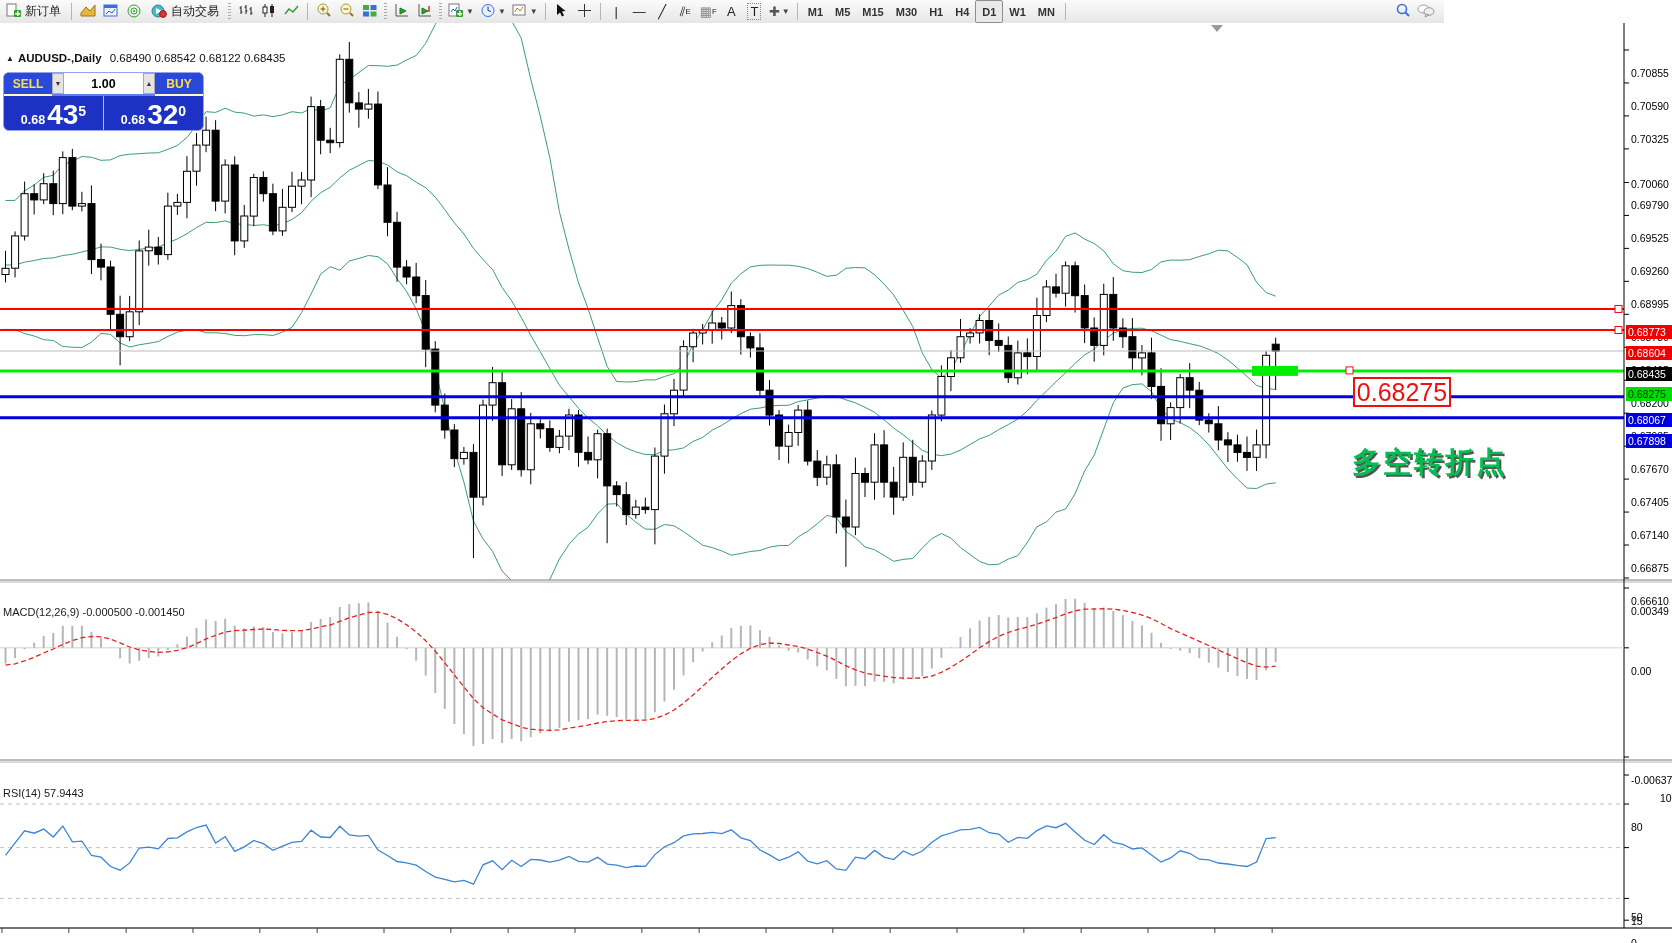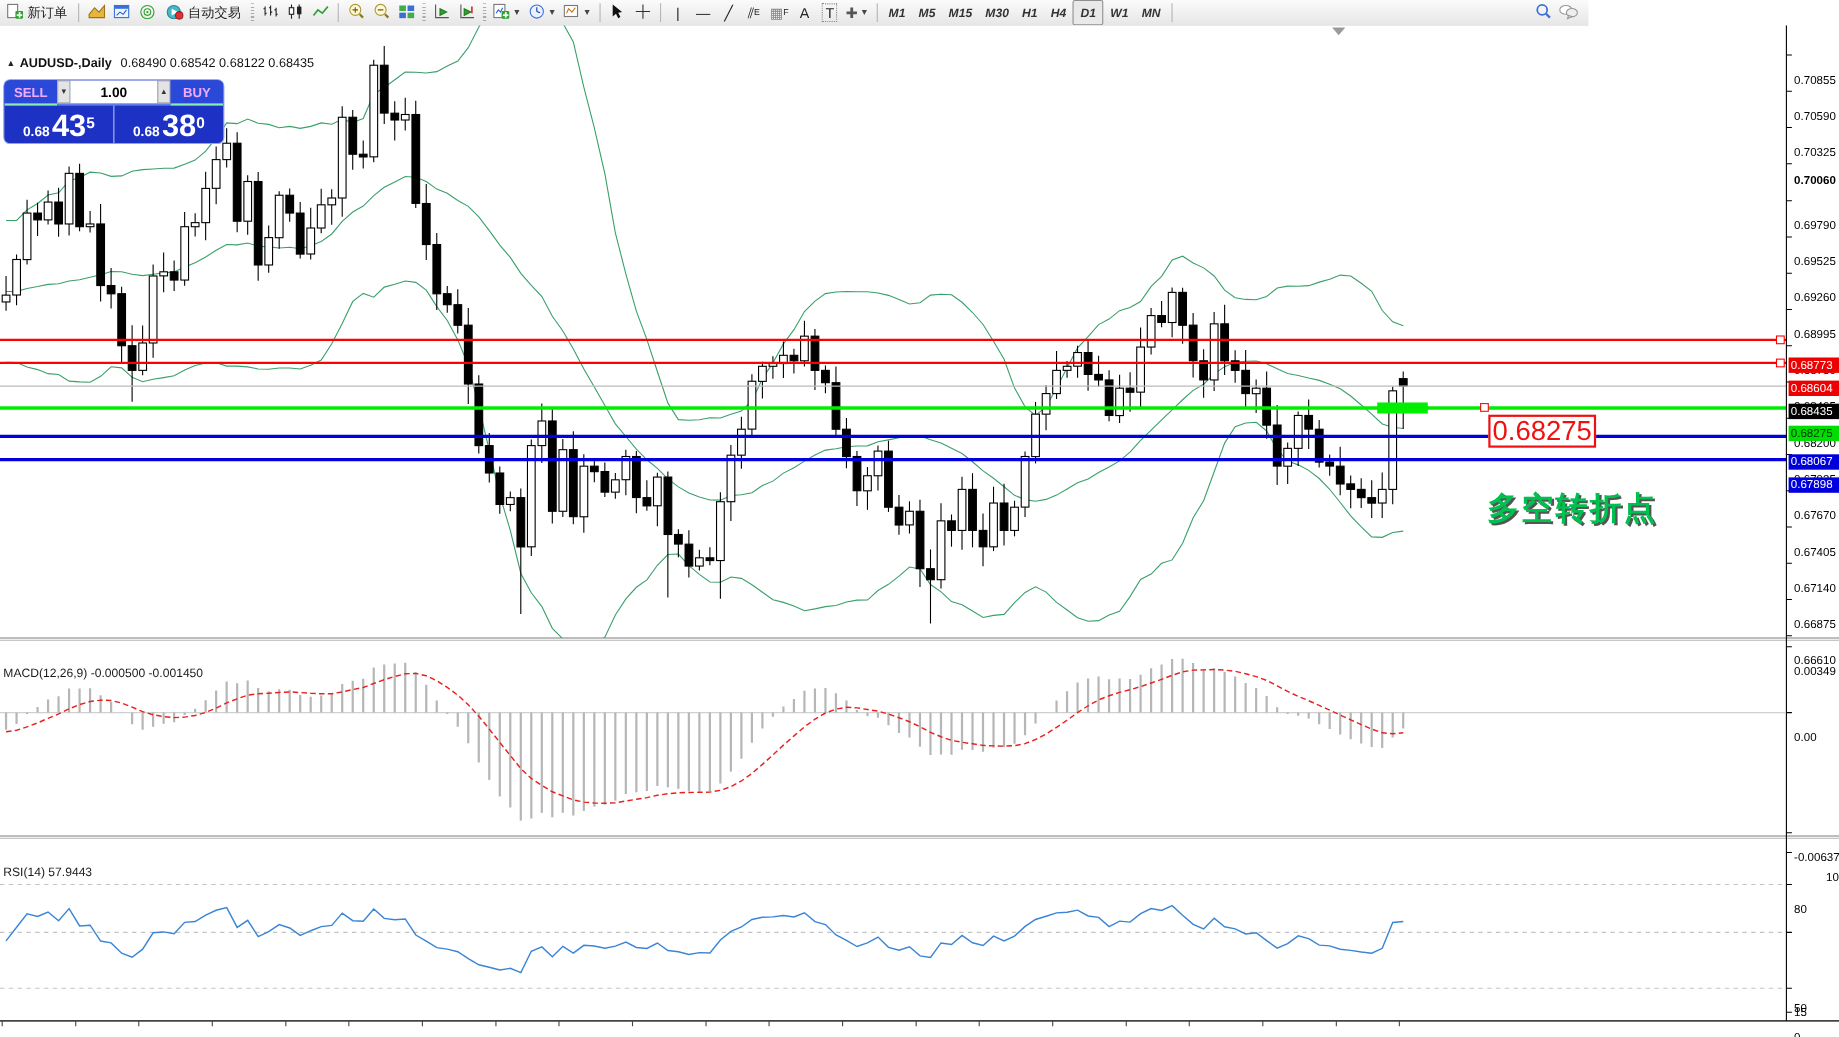--- a/index.html
+++ b/index.html
@@ -8,43 +8,43 @@
   #toolbar{position:absolute;left:0;top:0;width:1444px;height:23px;
     background:linear-gradient(#fbfbfb,#e6e6e6);border-bottom:1px solid #9b9b9b;
     display:flex;align-items:center;font-size:12px;color:#222;}
   .tbtn{height:21px;min-width:23px;display:flex;align-items:center;justify-content:center;
     padding:0 3px;box-sizing:border-box;cursor:default;}
   .tbtn.text{gap:4px;padding:0 6px;}
   .tsep{width:1px;height:17px;background:#b5b5b5;margin:0 4px;}
   .tgrip{width:3px;height:17px;margin:0 3px;
     background:repeating-linear-gradient(#aaa 0 1px,transparent 1px 3px);}
   .tfbtn{font-size:11px;font-weight:bold;color:#333;padding:0 6px;height:21px;
-    display:flex;align-items:center;font-style:italic;}
+    display:flex;align-items:center;}
   .tfbtn.active{background:#e9e9e9;border:1px solid #8f8f8f;border-radius:2px;}
   .caret{font-size:8px;color:#444;margin-left:2px;}
   .glyphtool{font-size:13px;color:#222;}
   #tb-right{margin-left:auto;display:flex;align-items:center;margin-right:6px;}
   
   #chart-area{position:absolute;left:0;top:23px;width:1672px;height:920px;background:#fff;}
   #chart-svg{position:absolute;left:0;top:0;pointer-events:none;}
   #axis-layer{position:absolute;left:0;top:0;width:1672px;height:943px;pointer-events:none;}
   .ptick{position:absolute;left:1631px;font-size:10.5px;color:#000;transform:translateY(-50%);}
   .plabel{position:absolute;left:1626px;width:45px;height:14px;line-height:14px;
     font-size:10.5px;font-weight:normal;padding-left:2px;transform:translateY(-50%);}
   .panelabel{position:absolute;font-size:11px;color:#1a1a1a;}
   #chart-title{position:absolute;left:6px;top:29px;font-size:11.5px;font-weight:600;color:#111;}
   #chart-title .tri{font-size:8px;vertical-align:1px;margin-right:4px;color:#222;}
   #chart-title .ohlc{font-weight:400;margin-left:8px;}
   
   #trade-panel{position:absolute;left:3px;top:49px;width:201px;height:59px;
     background:#1d31c4;border:1px solid #8fa3ee;border-radius:6px;box-sizing:border-box;
     color:#fff;overflow:hidden;}
   #tp-row1{display:flex;height:23px;align-items:stretch;}
-  .tp-btn{flex:0 0 48px;background:#2b49d8;color:#f0abfc;border:none;font-weight:bold;
-    font-size:12px;border-bottom:2px solid #86efac;font-family:inherit;}
+  .tp-btn{flex:0 0 48px;background:#2b49d8;color:#fde047;border:none;font-weight:bold;
+    font-size:12px;border-bottom:2px solid #fef9c3;font-family:inherit;}
   #tp-vol-wrap{flex:1;display:flex;background:#2b49d8;border-bottom:2px solid #5f7ee8;}
   .spin{width:15px;background:#e4e4e4;border:1px solid #aaa;font-size:7px;color:#333;
     padding:0;font-family:inherit;}
   #volume-input{width:100%;border:none;text-align:center;font-size:12.5px;font-weight:bold;
     font-family:Liberation Sans, sans-serif;padding:0;}
   #tp-row2{display:flex;height:34px;}
   .tp-half{flex:1;display:flex;align-items:flex-end;justify-content:center;padding-bottom:3px;}
   .tp-div{width:1px;background:#aebcf5;}
   .p-small{font-size:12.5px;font-weight:bold;margin-right:2px;line-height:14px;}
   .p-big{font-size:28px;font-weight:bold;line-height:24px;}
@@ -780,21 +780,21 @@
       <line x1="1023.85" x2="1023.85" y1="928" y2="933" stroke="#444"></line>
       <line x1="1081.15" x2="1081.15" y1="928" y2="933" stroke="#444"></line>
       <line x1="1148" x2="1148" y1="928" y2="933" stroke="#444"></line>
       <line x1="1214.8500000000001" x2="1214.8500000000001" y1="928" y2="933" stroke="#444"></line>
       <line x1="1272.15" x2="1272.15" y1="928" y2="933" stroke="#444"></line>
     </svg>
   <div id="axis-layer">
       <div class="ptick" style="top: 50px;">0.70855</div>
       <div class="ptick" style="top: 82.9602px;">0.70590</div>
       <div class="ptick" style="top: 115.92px;">0.70325</div>
-      <div class="ptick" style="top: 141px; font-weight: bold;">0.70060</div>
+      <div class="ptick" style="top: 161px;">0.70060</div>
       <div class="ptick" style="top: 182.463px;">0.69790</div>
       <div class="ptick" style="top: 215.423px;">0.69525</div>
       <div class="ptick" style="top: 248.383px;">0.69260</div>
       <div class="ptick" style="top: 281.343px;">0.68995</div>
       <div class="ptick" style="top: 314.303px;">0.68730</div>
       <div class="ptick" style="top: 347.264px;">0.68465</div>
       <div class="ptick" style="top: 380.224px;">0.68200</div>
       <div class="ptick" style="top: 413.184px;">0.67935</div>
       <div class="ptick" style="top: 446.144px;">0.67670</div>
       <div class="ptick" style="top: 479.104px;">0.67405</div>
@@ -833,21 +833,21 @@
     </div>
     <div id="tp-row2">
       <div class="tp-half">
         <span class="p-small">0.68</span>
         <span class="p-big">43</span>
         <span class="p-sup">5</span>
       </div>
       <div class="tp-div"></div>
       <div class="tp-half">
         <span class="p-small">0.68</span>
-        <span class="p-big">38</span>
+        <span class="p-big">32</span>
         <span class="p-sup">0</span>
       </div>
     </div>
   </div>
 
   <div class="panelabel" style="left:3px;top:583px">MACD(12,26,9) -0.000500 -0.001450</div>
   <div class="panelabel" style="left:3px;top:764px">RSI(14) 57.9443</div>
 
   <div id="price-box">0.68275</div>
   <div id="cn-note">多空转折点</div>

